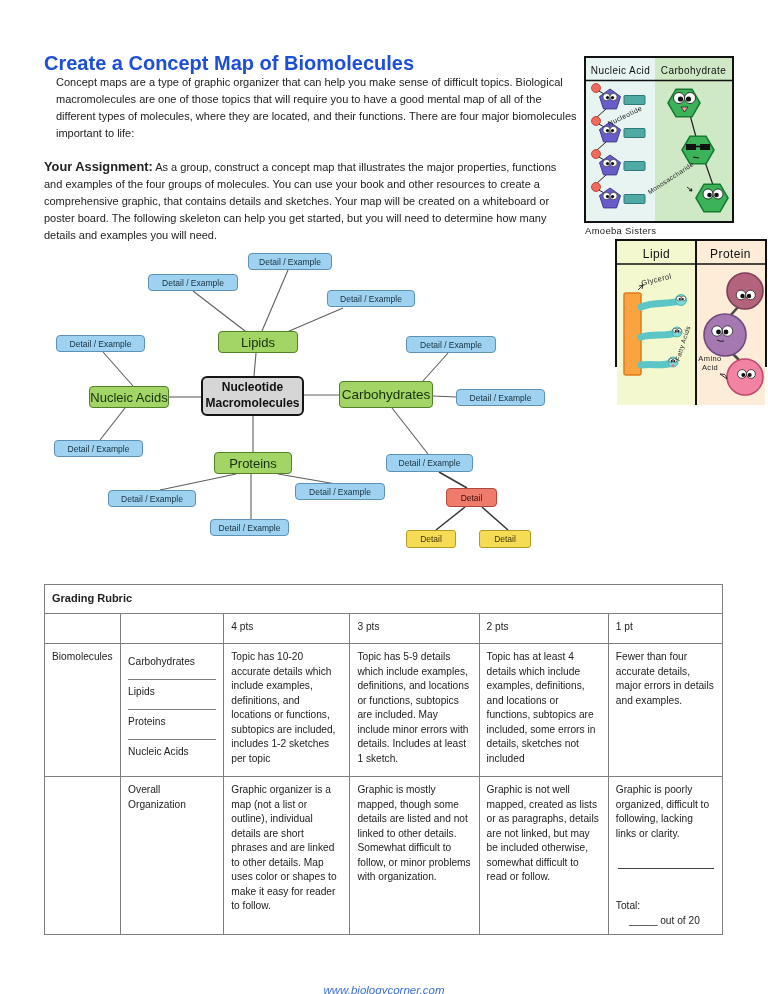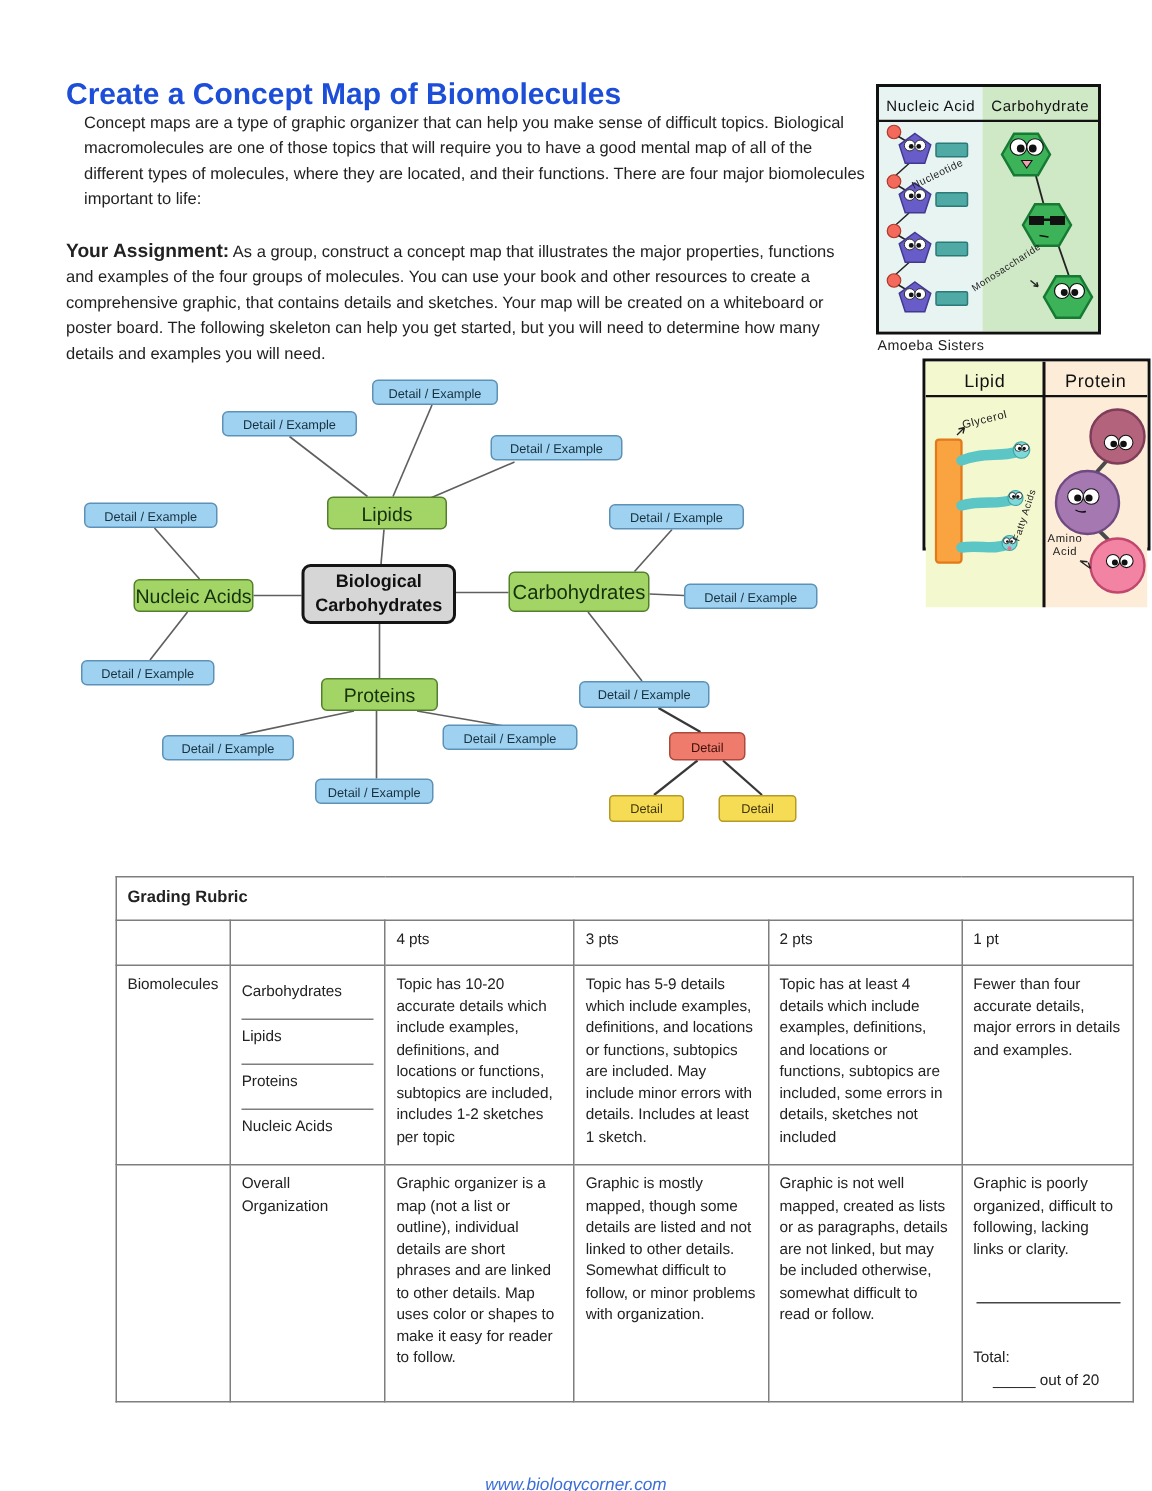--- a/index.html
+++ b/index.html
@@ -19,21 +19,21 @@
   .cat{background:#a3d566;border:1.3px solid #54802b;font-size:13px;color:#15300a;}
   .ctr{background:#d6d6d6;border:2.4px solid #151515;border-radius:6px;
        font-weight:bold;font-size:12px;line-height:1.3;color:#111;}
   .dred{background:#ee7b6c;border:1px solid #ad4a3d;font-size:8.5px;color:#3d100a;}
   .dyel{background:#f6dc55;border:1px solid #b59b24;border-radius:3px;font-size:8.5px;color:#423608;}
   
   .panel{position:absolute;border:2px solid #111;box-sizing:border-box;background:#fff;}
   #credit{left:585px;top:225px;font-size:9.5px;color:#222;letter-spacing:.3px;}
   
   #rubric{left:44px;top:584px;border-collapse:collapse;table-layout:fixed;width:679px;
-          font-size:10.2px;line-height:14.5px;color:#222;margin-left:33px;}
+          font-size:10.2px;line-height:14.5px;color:#222;}
   #rubric td{border:1px solid #7e7e7e;vertical-align:top;padding:6px 7px;}
   #rubric td.title-cell{font-weight:bold;font-size:11px;height:16px;}
   .subrow{height:30px;box-sizing:border-box;border-bottom:1px solid #7e7e7e;
           padding-top:5px;}
   .subrow.last{border-bottom:none;}
   td.subcol{padding:0 0 0 7px;}
   .blankline{border-bottom:1px solid #444;width:96px;margin:26px auto 0 2px;height:1px;}
   .total-label{margin-top:30px;}
   .total-value{text-align:center;padding-right:2px;}
   
@@ -89,21 +89,21 @@
     <div class="node de" style="left:346px;top:206px;width:87px;height:18px">Detail / Example</div>
     <div class="node de" style="left:255px;top:235px;width:90px;height:17px">Detail / Example</div>
     <div class="node de" style="left:68px;top:242px;width:88px;height:17px">Detail / Example</div>
     <div class="node de" style="left:170px;top:271px;width:79px;height:17px">Detail / Example</div>
 
     <div class="node cat" style="left:178px;top:83px;width:80px;height:22px">Lipids</div>
     <div class="node cat" style="left:49px;top:138px;width:80px;height:22px">Nucleic Acids</div>
     <div class="node cat" style="left:299px;top:133px;width:94px;height:27px;font-size:13.5px">Carbohydrates</div>
     <div class="node cat" style="left:174px;top:204px;width:78px;height:22px">Proteins</div>
 
-    <div class="node ctr" style="left:161px;top:128px;width:103px;height:40px;padding:2px 10px">Biological Carbohydrates</div>
+    <div class="node ctr" style="left:161px;top:128px;width:103px;height:40px;padding:2px 10px">Nucleotide Macromolecules</div>
 
     <div class="node dred" style="left:406px;top:240px;width:51px;height:19px">Detail</div>
     <div class="node dyel" style="left:366px;top:282px;width:50px;height:18px">Detail</div>
     <div class="node dyel" style="left:439px;top:282px;width:52px;height:18px">Detail</div>
   </div>
 
   <div class="panel" style="left:584px;top:56px;width:150px;height:167px">
     <svg width="146" height="163" viewBox="0 0 146 163">
       <rect x="0" y="0" width="69" height="163" fill="#e7f4f1"></rect>
       <rect x="69" y="0" width="77" height="163" fill="#cfe8c6"></rect>

